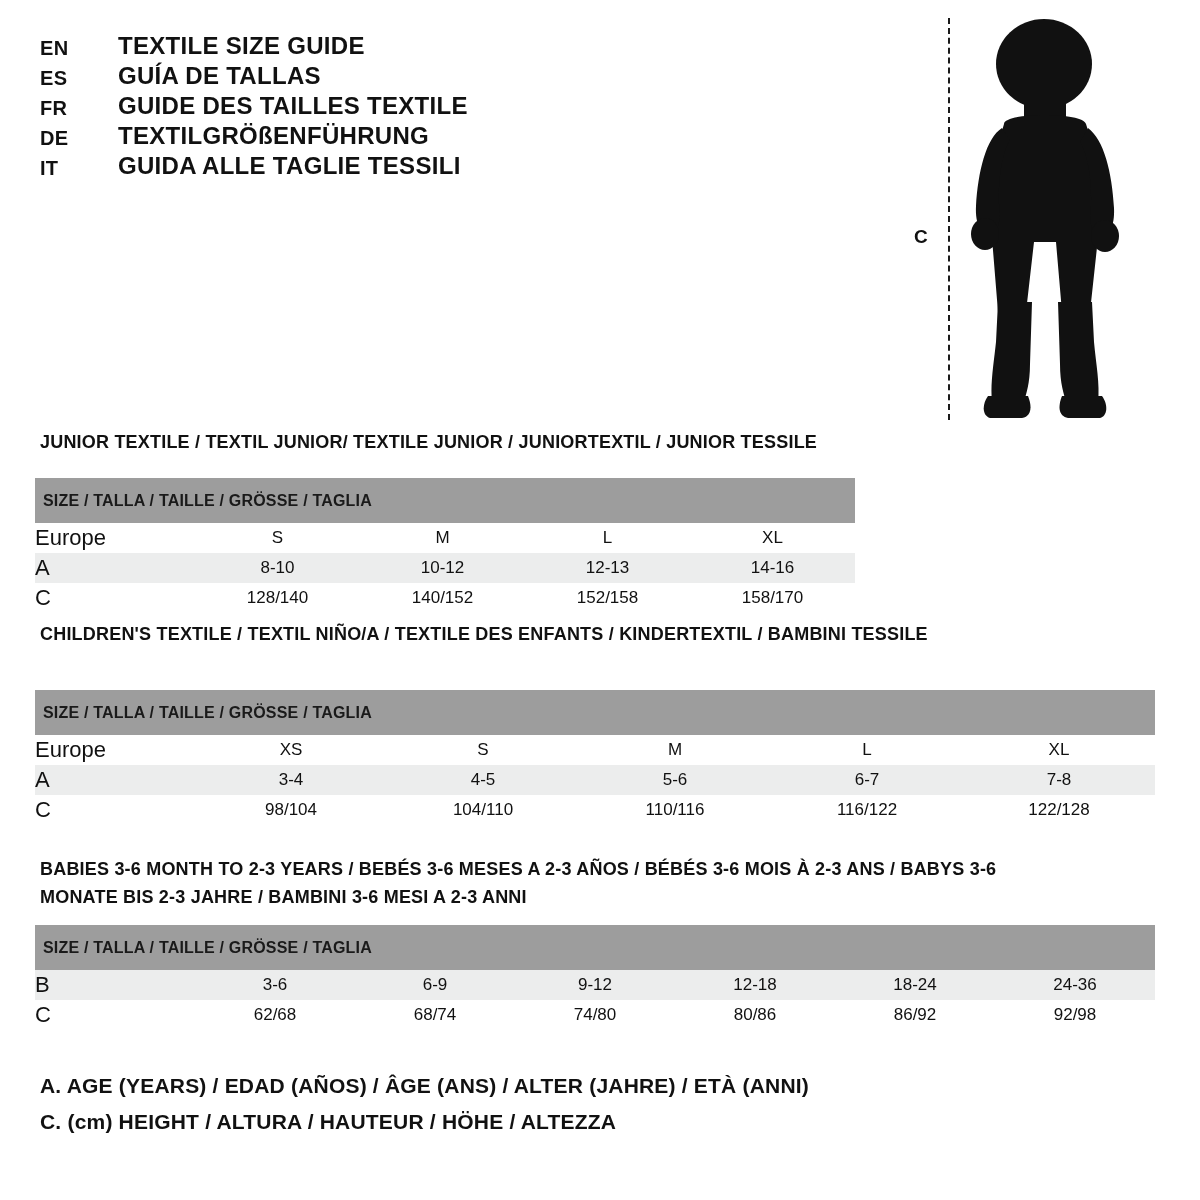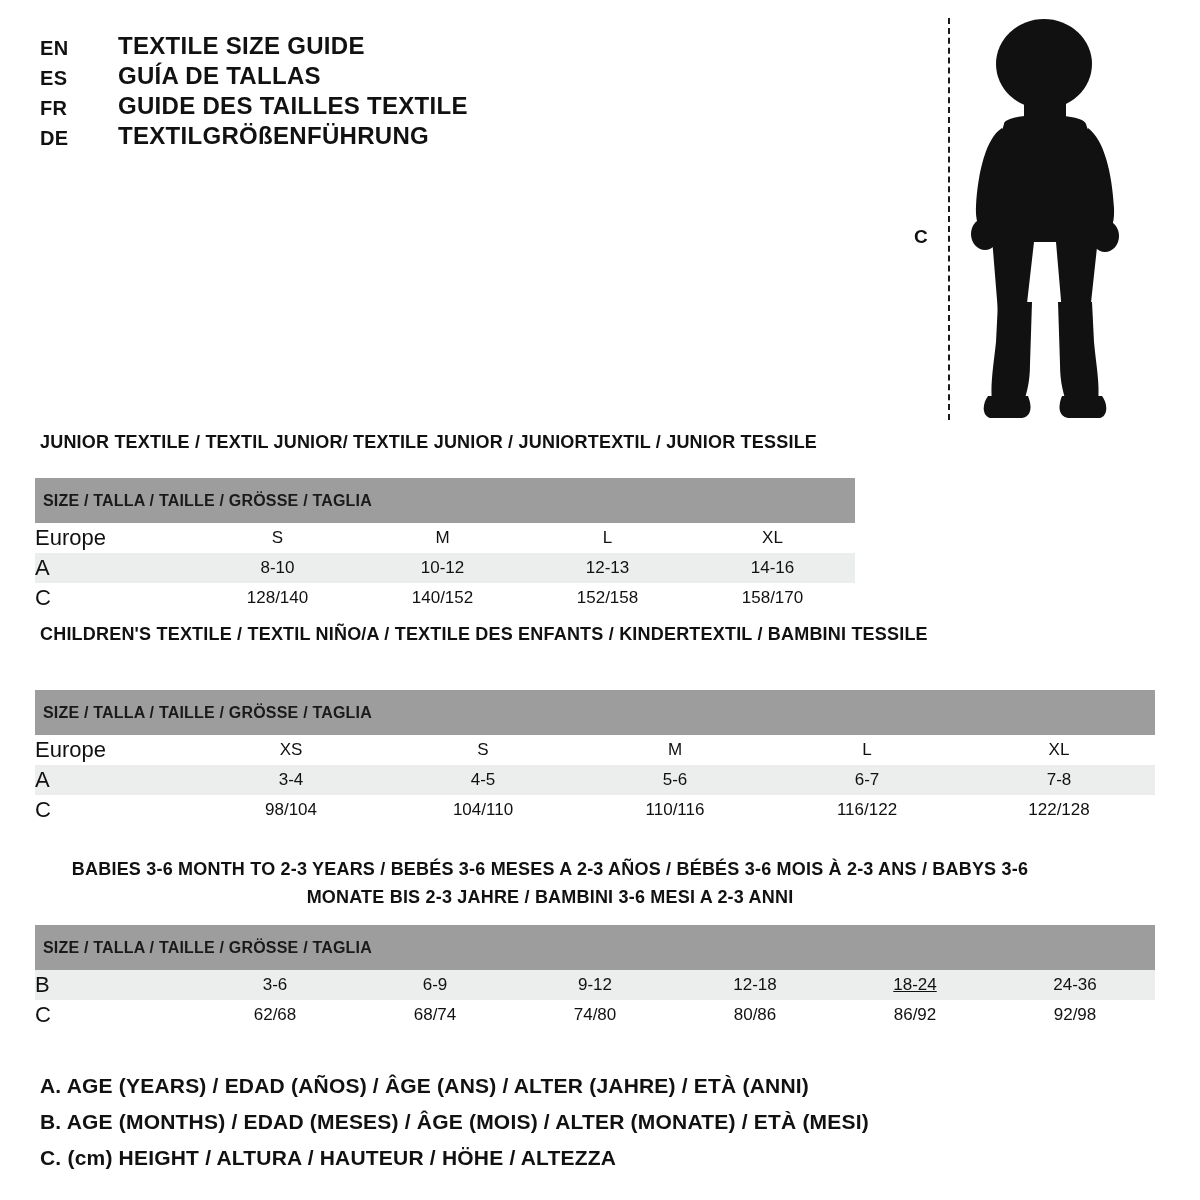--- a/index.html
+++ b/index.html
@@ -143,20 +143,24 @@
     <span class="lang-text">GUÍA DE TALLAS</span>
   </div>
   <div class="lang-row">
     <span class="lang-code">FR</span>
     <span class="lang-text">GUIDE DES TAILLES TEXTILE</span>
   </div>
   <div class="lang-row">
     <span class="lang-code">DE</span>
     <span class="lang-text">TEXTILGRÖßENFÜHRUNG</span>
   </div>
+  <div class="lang-row">
+    <span class="lang-code">IT</span>
+    <span class="lang-text">GUIDA ALLE TAGLIE TESSILI</span>
+  </div>
 </div>
 
 <div class="figure-area">
   <span class="c-label">C</span>
   <div class="dash-line"></div>
   <svg class="silhouette" width="190" height="410" viewBox="0 0 190 410">
     <g fill="#111111">
 
       <ellipse cx="92" cy="52" rx="48" ry="45"></ellipse>
 
@@ -238,44 +242,43 @@
     <td class="rowlabel">C</td>
     <td class="cell">98/104</td>
     <td class="cell">104/110</td>
     <td class="cell">110/116</td>
     <td class="cell">116/122</td>
     <td class="cell">122/128</td>
   </tr>
 </tbody>
   </table>
 
-<div class="section-title two-line" style="top:855px;text-align:center;">BABIES 3-6 MONTH TO 2-3 YEARS / BEBÉS 3-6 MESES A 2-3 AÑOS / BÉBÉS 3-6 MOIS À 2-3 ANS / BABYS 3-6 MONATE BIS 2-3 JAHRE / BAMBINI 3-6 MESI A 2-3 ANNI</div>
+<div class="section-title two-line" style="top:855px;">BABIES 3-6 MONTH TO 2-3 YEARS / BEBÉS 3-6 MESES A 2-3 AÑOS / BÉBÉS 3-6 MOIS À 2-3 ANS / BABYS 3-6 MONATE BIS 2-3 JAHRE / BAMBINI 3-6 MESI A 2-3 ANNI</div>
 <table class="size-table" style="top:925px; width:1120px;">
   <tbody>
       <tr class="band-row">
     <td colspan="7">SIZE / TALLA / TAILLE / GRÖSSE / TAGLIA</td>
   </tr>
   <tr class="alt-row">
     <td class="rowlabel" style="width:160px;">B</td>
     <td class="cell" style="width:160px;">3-6</td>
     <td class="cell" style="width:160px;">6-9</td>
     <td class="cell" style="width:160px;">9-12</td>
     <td class="cell" style="width:160px;">12-18</td>
-    <td class="cell" style="width:160px;text-decoration:underline;">18-24</td>
+    <td class="cell" style="width:160px;">18-24</td>
     <td class="cell" style="width:160px;">24-36</td>
   </tr>
   <tr class="plain-row">
     <td class="rowlabel">C</td>
     <td class="cell">62/68</td>
     <td class="cell">68/74</td>
     <td class="cell">74/80</td>
     <td class="cell">80/86</td>
     <td class="cell">86/92</td>
     <td class="cell">92/98</td>
   </tr>
 </tbody>
   </table>
 
 <div class="footnotes">
   <div class="footnote">A. AGE (YEARS) / EDAD (AÑOS) / ÂGE (ANS) / ALTER (JAHRE) / ETÀ (ANNI)</div>
-  <div class="footnote">B. AGE (MONTHS) / EDAD (MESES) / ÂGE (MOIS) / ALTER (MONATE) / ETÀ (MESI)</div>
   <div class="footnote">C. (cm) HEIGHT / ALTURA / HAUTEUR / HÖHE / ALTEZZA</div>
 </div>
 
 </body></html>

